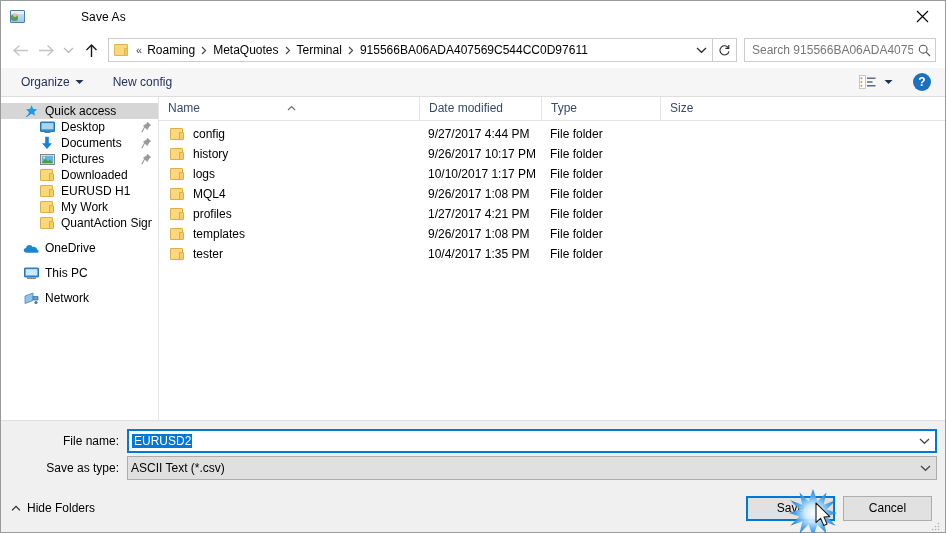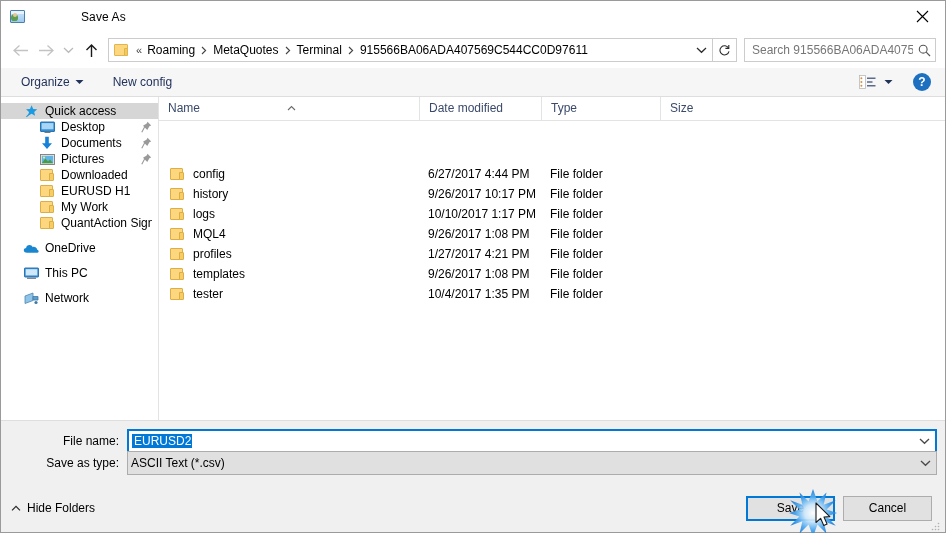--- a/index.html
+++ b/index.html
@@ -298,21 +298,20 @@
   }
 
   
   .filearea {
     flex: 1 1 auto;
     display: flex;
     flex-direction: column;
     min-width: 0;
     background: #fff;
     position: relative;
-    gap: 40px;
   }
   .col-head {
     height: 24px;
     flex: 0 0 24px;
     display: flex;
     align-items: flex-end;
     border-bottom: 1px solid #e3e3e3;
     background: #fff;
     position: relative;
   }
@@ -365,20 +364,21 @@
   
   .formarea {
     flex: 0 0 63px;
     background: #f0f0f0;
     padding-top: 9px;
   }
   .formrow {
     display: flex;
     align-items: center;
     height: 22px;
+    margin-bottom: 5px;
   }
   .formlabel {
     width: 126px;
     flex: 0 0 126px;
     text-align: right;
     font-size: 12px;
     color: #000;
     padding-right: 8px;
   }
   .combo {
@@ -769,21 +769,21 @@
 
       <div class="rows">
         <div class="row">
           <div class="cell r-name">
             <span class="fold">
                 <span class="fb"></span>
                 <span class="ft"></span>
               </span>
             <span>config</span>
           </div>
-          <div class="cell r-date">6/27/2017 4:44 PM</div>
+          <div class="cell r-date">9/27/2017 4:44 PM</div>
           <div class="cell r-type">File folder</div>
           <div class="cell r-size"></div>
         </div>
         <div class="row">
           <div class="cell r-name">
             <span class="fold">
                 <span class="fb"></span>
                 <span class="ft"></span>
               </span>
             <span>history</span>

